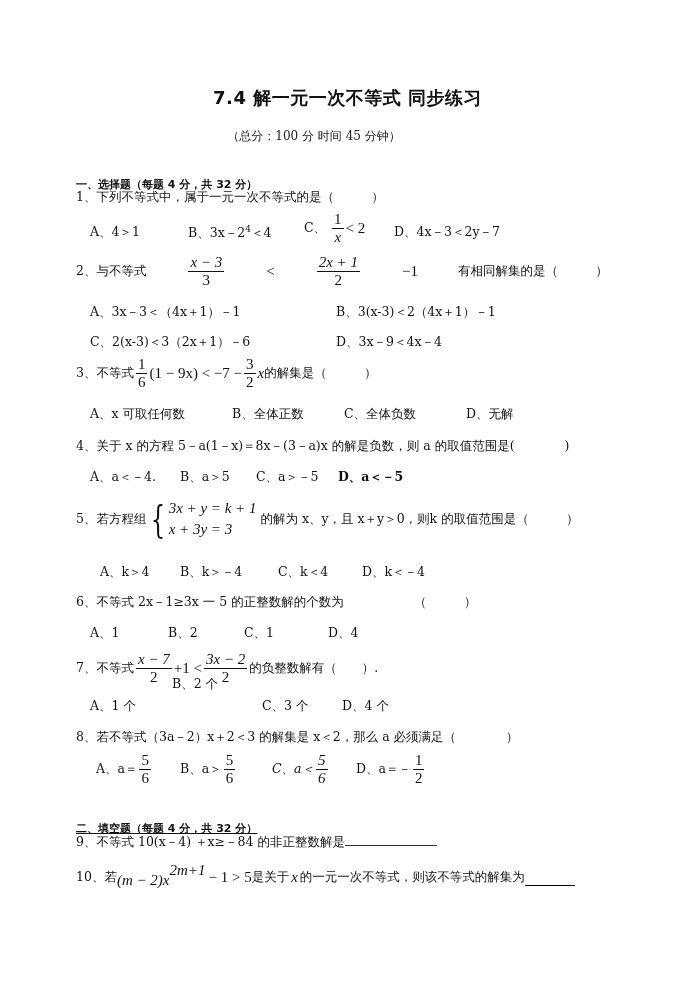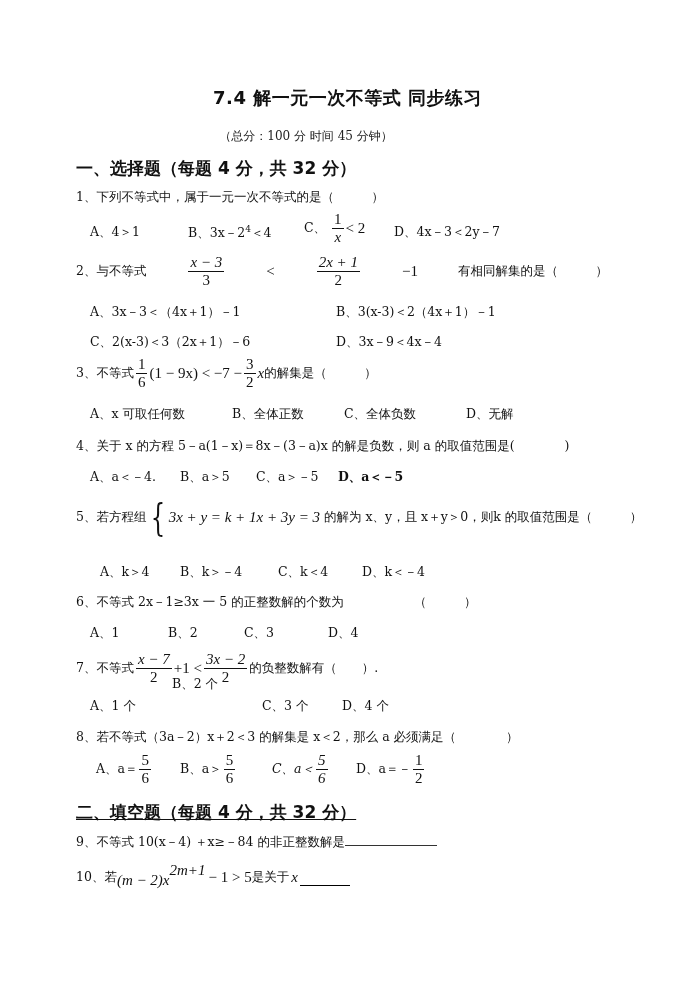--- a/index.html
+++ b/index.html
@@ -7,31 +7,31 @@
     width: 695px; height: 982px; position: relative; overflow: hidden;
     font-family: "DejaVu Serif", "Liberation Serif", serif;
     color: #111; font-size: 12.5px;
   }
   .abs { position: absolute; white-space: nowrap; }
   .title {
     left: 0; width: 695px; top: 86px; text-align: center;
     font-family: "DejaVu Sans", "Liberation Sans", sans-serif;
     font-weight: bold; font-size: 18px; letter-spacing: 0.5px;
   }
-  .subtitle { left: 8px; width: 596px; top: 128px; text-align: center; font-size: 12px; color: #222; }
-  .section { font-family: "DejaVu Sans", "Liberation Sans", sans-serif; font-weight: bold; font-size: 17px; }
+  .subtitle { left: 16px; width: 596px; top: 128px; text-align: center; font-size: 12px; color: #222; }
+  .section { font-family: "DejaVu Sans", "Liberation Sans", sans-serif; font-weight: bold; font-size: 11px; margin-top: 20px; }
   .m { font-family: "Liberation Serif", "DejaVu Serif", serif; font-style: italic; font-size: 15px; }
   .mn { font-family: "Liberation Serif", "DejaVu Serif", serif; font-size: 15px; }
   .frac { display: inline-flex; flex-direction: column; align-items: center; vertical-align: middle; margin: 0 2px;
           font-family: "Liberation Serif", "DejaVu Serif", serif; font-size: 15px; line-height: 17px; }
   .frac .num { padding: 0 2px; border-bottom: 1px solid #111; }
   .frac .den { padding: 0 2px; }
   .brace { display: inline-flex; align-items: center; vertical-align: middle; }
   .brace .b { font-family: "DejaVu Serif", serif; font-size: 38px; line-height: 38px; transform: scaleX(0.6); margin-right: -2px; }
-  .sys { display: inline-flex; flex-direction: row; font-family: "Liberation Serif", serif; font-size: 15px; line-height: 21px; }
+  .sys { display: inline-flex; flex-direction: column; font-family: "Liberation Serif", serif; font-size: 15px; line-height: 21px; }
   .blank { display: inline-block; border-bottom: 1px solid #333; vertical-align: baseline; }
   .blank.thick { border-bottom: 1.5px solid #000; }
   sup { font-size: 9px; }
   .row { display: flex; align-items: center; }
 </style>
 </head>
 <body>
 
 <div class="abs title">7.4 解一元一次不等式 同步练习</div>
 <div class="abs subtitle">（总分：100 分 时间 45 分钟）</div>
@@ -110,21 +110,21 @@
 </div>
 <div class="abs" style="left:100px; top:564px;">A、k＞4</div>
 <div class="abs" style="left:180px; top:564px;">B、k＞－4</div>
 <div class="abs" style="left:278px; top:564px;">C、k＜4</div>
 <div class="abs" style="left:362px; top:564px;">D、k＜－4</div>
 
 <div class="abs" style="left:76px; top:594px;">6、不等式 2x－1≥3x 一 5 的正整数解的个数为</div>
 <div class="abs" style="left:414px; top:594px;">（　　　）</div>
 <div class="abs" style="left:90px; top:625px;">A、1</div>
 <div class="abs" style="left:160px; top:625px;margin-left:8px;">B、2</div>
-<div class="abs" style="left:244px; top:625px;">C、3</div>
+<div class="abs" style="left:244px; top:625px;">C、1</div>
 <div class="abs" style="left:328px; top:625px;">D、4</div>
 
 <div class="abs row" style="left:76px; top:651px;">
   <span>7、不等式</span>
   <span class="frac">
     <span class="num m">x − 7</span>
     <span class="den">2</span>
   </span>
   <span class="mn">+1 &lt;</span>
   <span class="frac">
@@ -173,14 +173,15 @@
 <div class="abs" style="left:76px; top:834px;">
   <span>9、不等式 10(x－4) ＋x≥－84 的非正整数解是</span><span class="blank" style="width:92px;"></span>
 </div>
 
 <div class="abs row" style="left:76px; top:866px;">
   <span>10、若</span>
   <span class="m" style="font-style:normal;"><i>(m − 2)x</i><sup class="m" style="position:relative; top:-4px;">2m+1</sup></span>
   <span class="mn" style="margin-left:3px;">− 1 &gt; 5</span>
   <span>是关于</span>
   <span class="m" style="margin:0 2px;">x</span>
+  <span>的一元一次不等式，则该不等式的解集为</span>
   <span class="blank thick" style="width:50px; align-self:flex-end; margin-bottom:3px;"></span>
 </div>
 
 </body></html>

